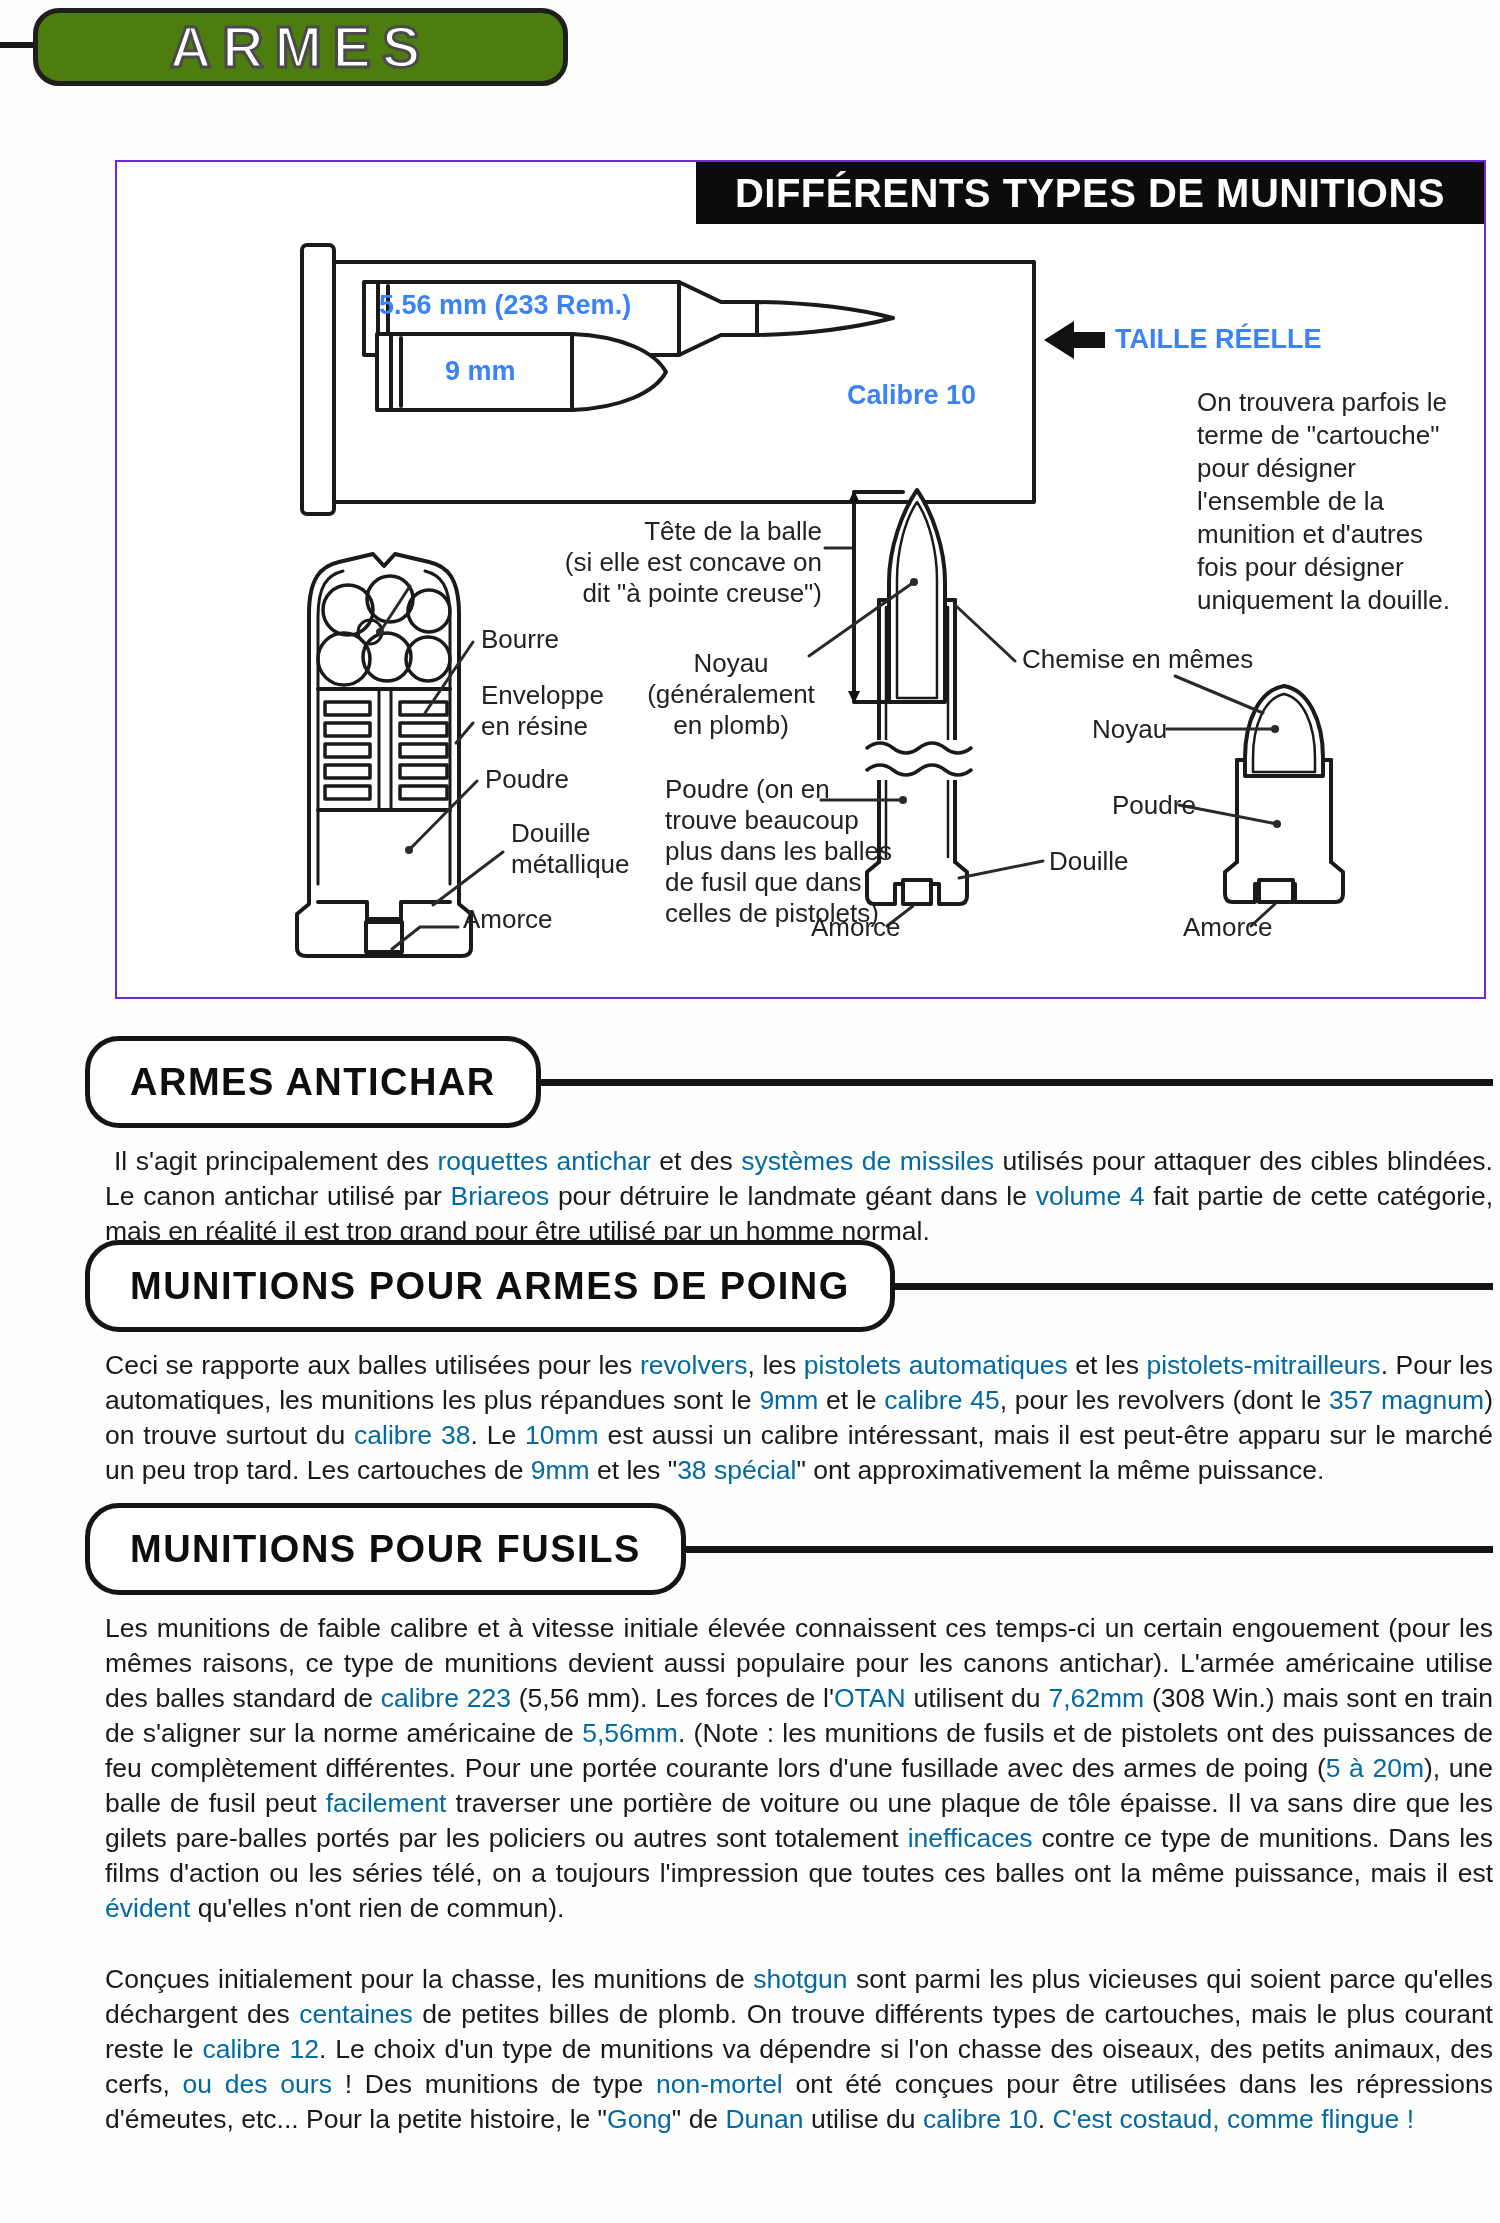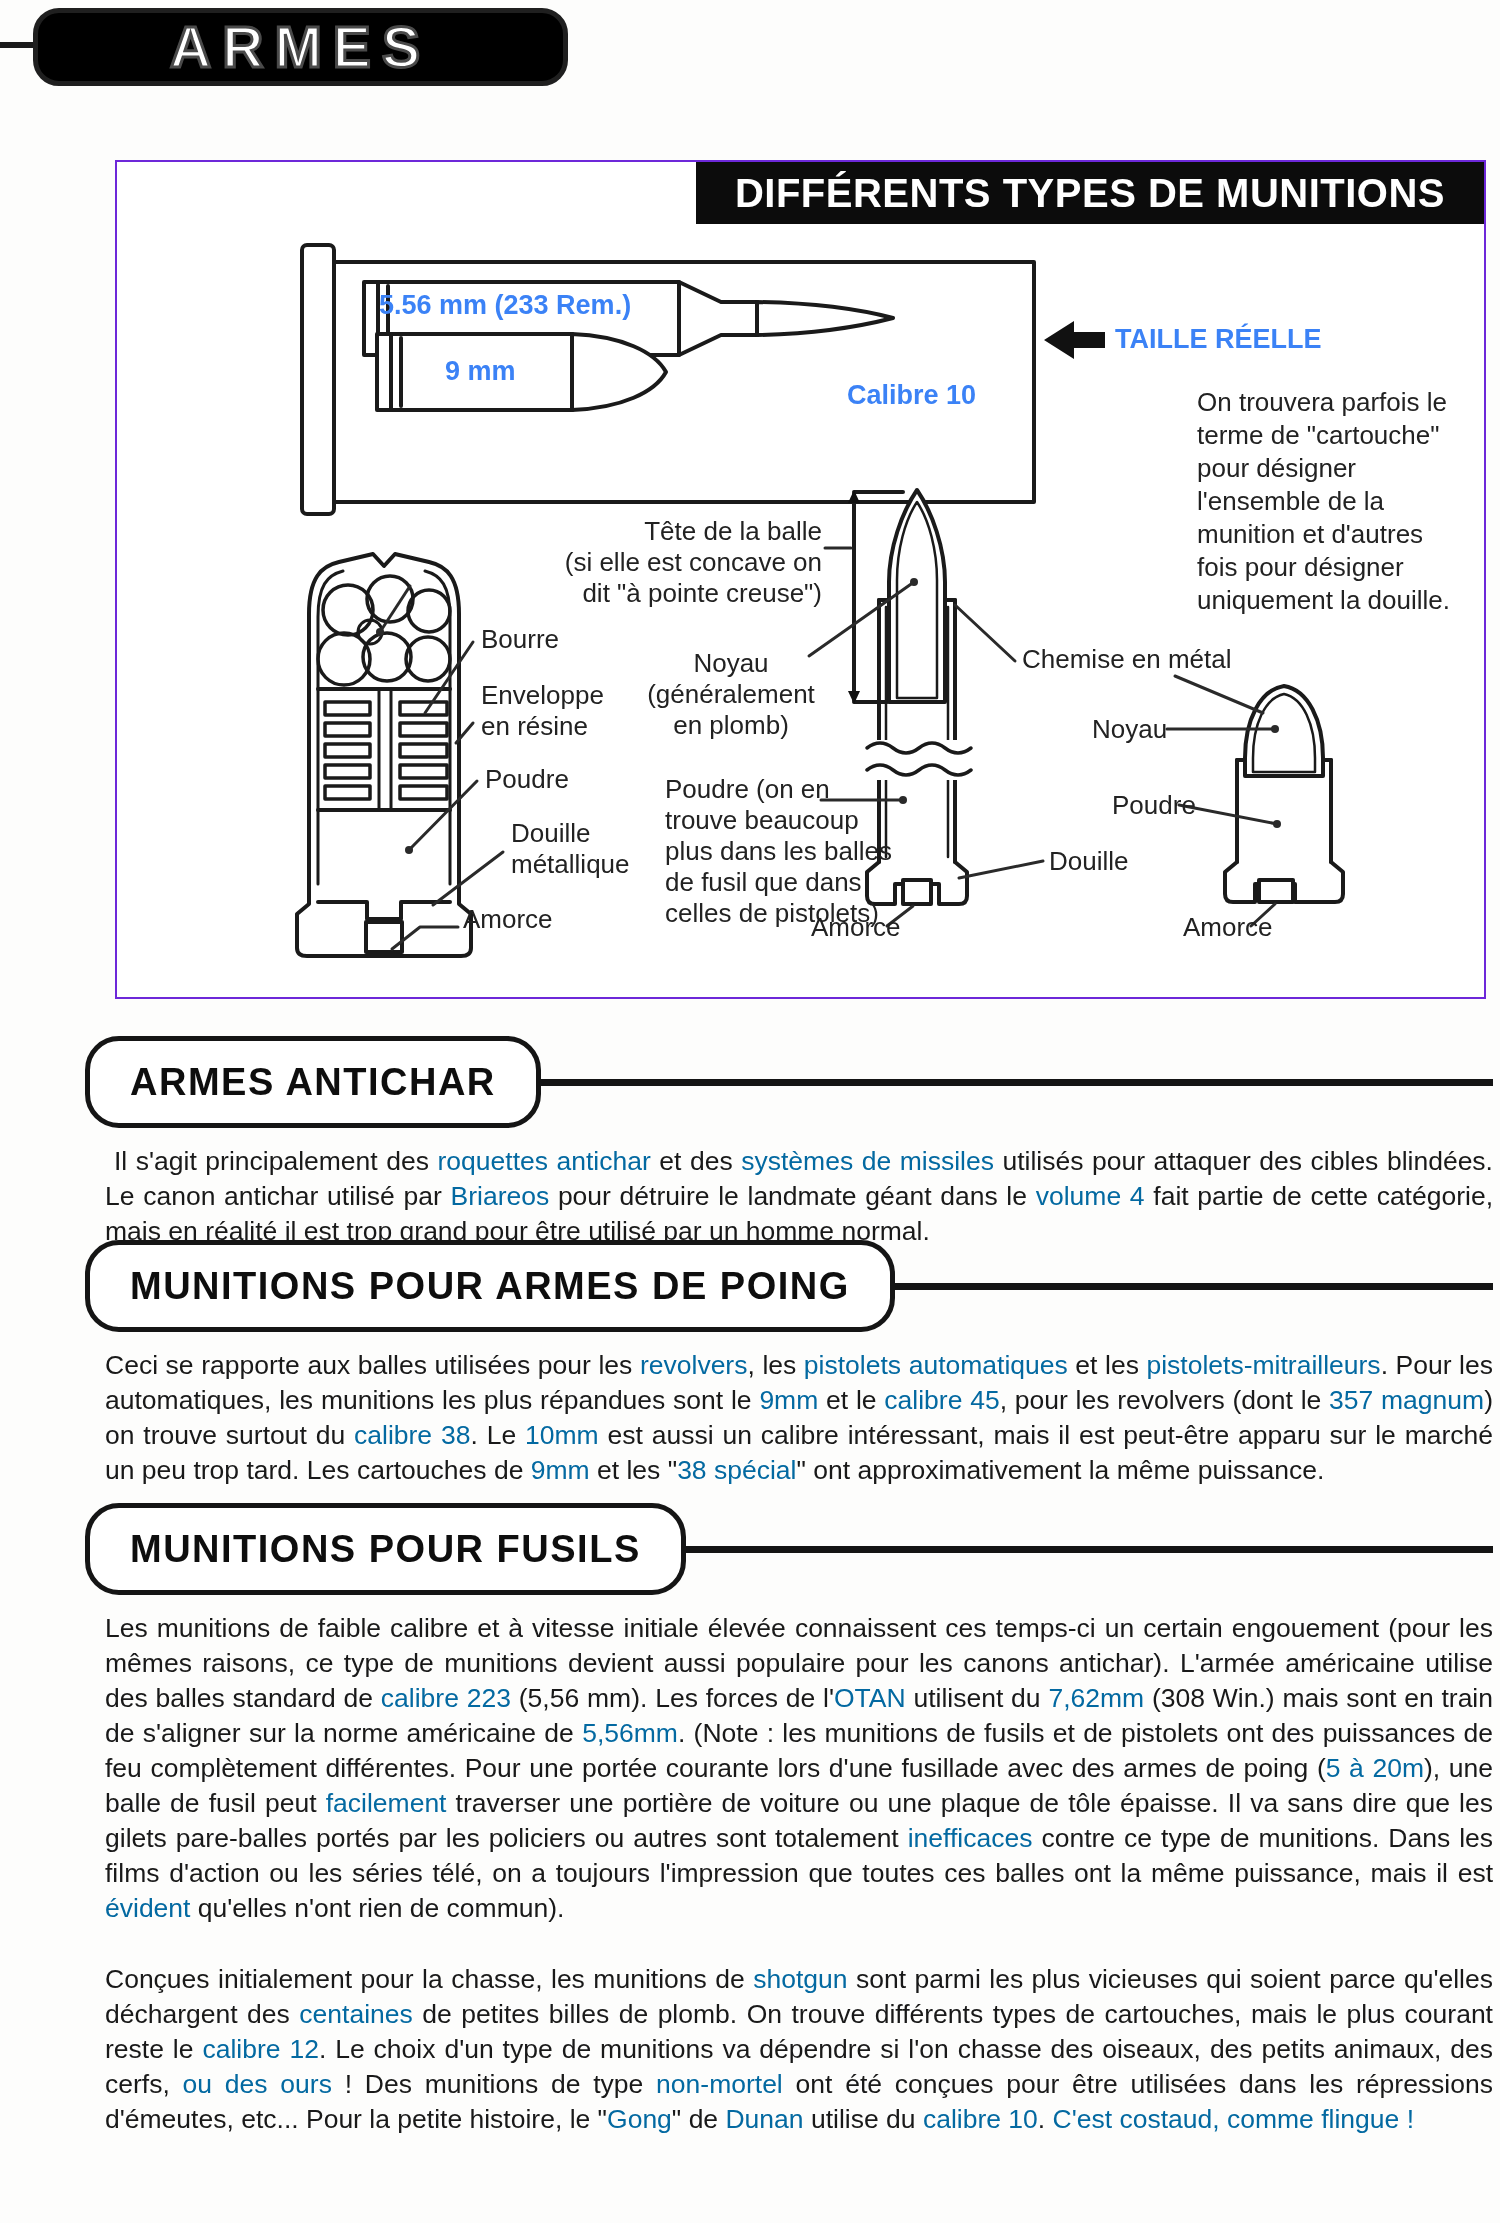--- a/index.html
+++ b/index.html
@@ -4,21 +4,21 @@
 <style>
   html,body{margin:0;padding:0;}
   body{
     width:1500px;height:2223px;position:relative;background:#fdfdfc;
     font-family:"Liberation Sans", sans-serif;color:#161616;overflow:hidden;
   }
   
   .tab-tick{position:absolute;left:0;top:42px;width:34px;height:6px;background:#1a1a1a;}
   .page-tab{
     position:absolute;left:33px;top:8px;width:525px;height:68px;
-    border:5px solid #1f1f1f;border-radius:26px;background:#000000;
+    border:5px solid #1f1f1f;border-radius:26px;background:#4d7c0f;
     display:flex;align-items:center;justify-content:center;
   }
   .page-tab .outline-txt{
     font-size:57px;font-weight:700;letter-spacing:11px;
     color:#fff;-webkit-text-stroke:3px #4a4a4a;text-shadow:0 0 1px #777;
   }
   
   .frame{
     position:absolute;left:115px;top:160px;width:1367px;height:835px;
     border:2px solid #6d28d9;background:#fff;
@@ -202,21 +202,21 @@
   <div class="d-label" style="left:394px;top:656px;">Douille
 métallique</div>
   <div class="d-label" style="left:346px;top:742px;">Amorce</div>
 
   <div class="d-label right" style="left:420px;top:354px;width:285px;">Tête de la balle
 (si elle est concave on
 dit "à pointe creuse")</div>
   <div class="d-label center" style="left:530px;top:486px;width:168px;">Noyau
 (généralement
 en plomb)</div>
-  <div class="d-label" style="left:905px;top:482px;">Chemise en métal</div>
+  <div class="d-label" style="left:905px;top:482px;">Chemise en mêmes</div>
   <div class="d-label" style="left:548px;top:612px;">Poudre (on en
 trouve beaucoup
 plus dans les balles
 de fusil que dans
 celles de pistolets)</div>
   <div class="d-label" style="left:932px;top:684px;">Douille</div>
   <div class="d-label" style="left:694px;top:750px;">Amorce</div>
 
   <div class="d-label" style="left:975px;top:552px;">Noyau</div>
   <div class="d-label" style="left:995px;top:628px;">Poudre</div>

